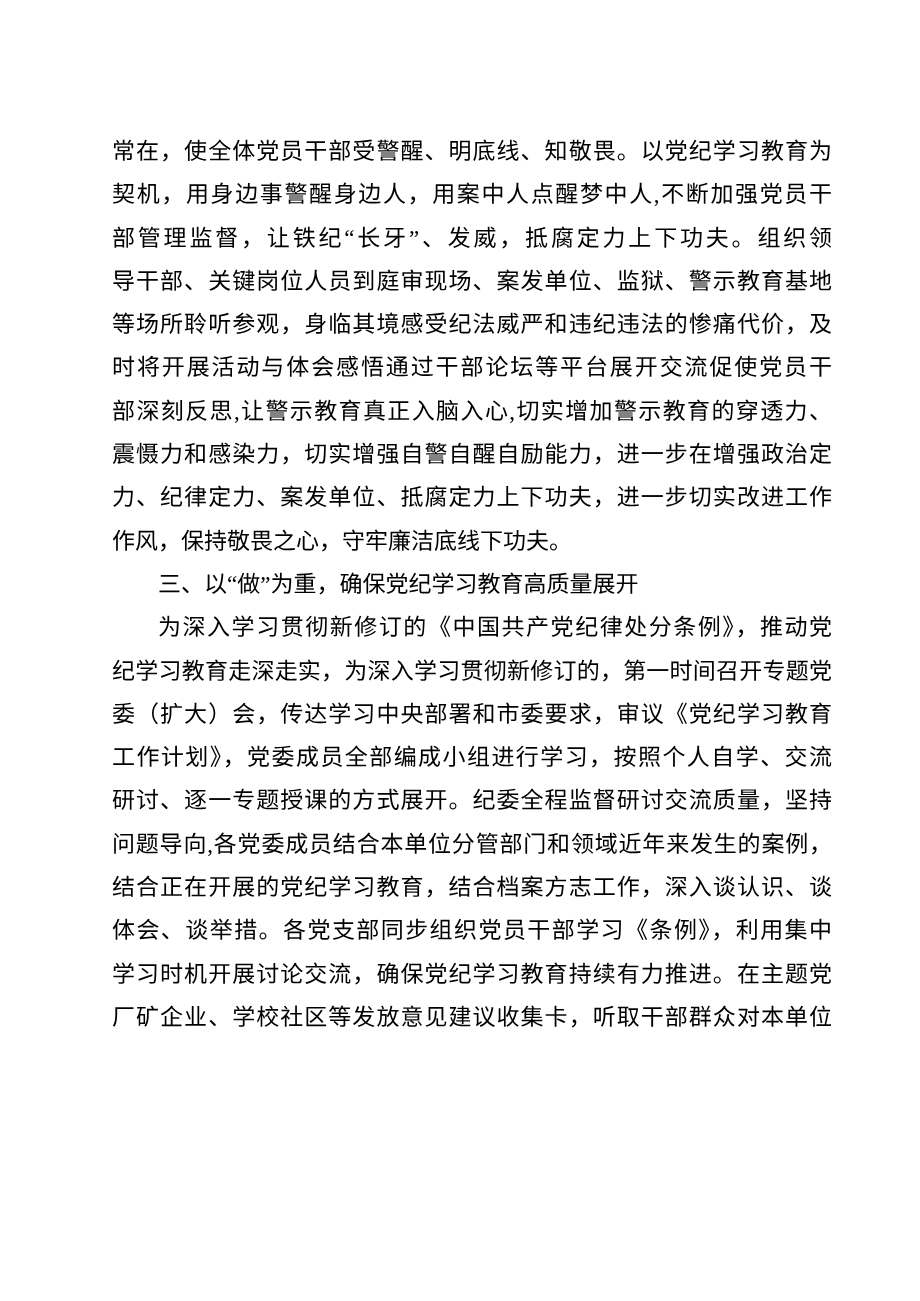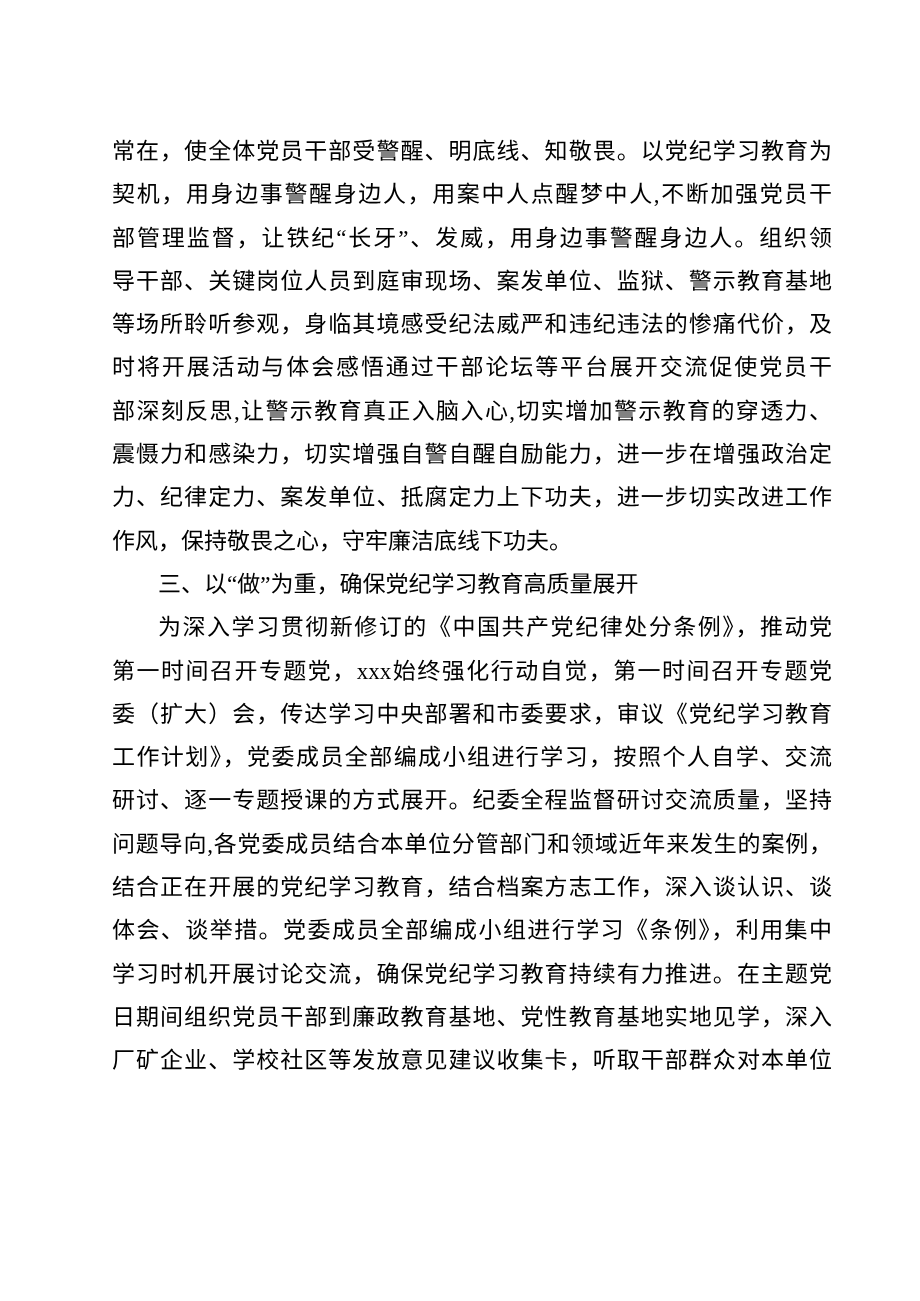--- a/index.html
+++ b/index.html
@@ -47,33 +47,32 @@
   .line.first {
     text-indent: 2em;
   }
 </style>
 </head>
 <body>
 
 <div class="page">
   <div class="line">常在，使全体党员干部受警醒、明底线、知敬畏。以党纪学习教育为</div>
   <div class="line">契机，用身边事警醒身边人，用案中人点醒梦中人,不断加强党员干</div>
-  <div class="line">部管理监督，让铁纪“长牙”、发威，用身边事警醒身边人。组织领</div>
+  <div class="line">部管理监督，让铁纪“长牙”、发威，抵腐定力上下功夫。组织领</div>
   <div class="line">导干部、关键岗位人员到庭审现场、案发单位、监狱、警示教育基地</div>
   <div class="line">等场所聆听参观，身临其境感受纪法威严和违纪违法的惨痛代价，及</div>
   <div class="line">时将开展活动与体会感悟通过干部论坛等平台展开交流促使党员干</div>
   <div class="line">部深刻反思,让警示教育真正入脑入心,切实增加警示教育的穿透力、</div>
   <div class="line">震慑力和感染力，切实增强自警自醒自励能力，进一步在增强政治定</div>
   <div class="line">力、纪律定力、案发单位、抵腐定力上下功夫，进一步切实改进工作</div>
   <div class="line end">作风，保持敬畏之心，守牢廉洁底线下功夫。</div>
   <div class="line heading">三、以“做”为重，确保党纪学习教育高质量展开</div>
   <div class="line first">为深入学习贯彻新修订的《中国共产党纪律处分条例》，推动党</div>
-  <div class="line">第一时间召开专题党，xxx始终强化行动自觉，第一时间召开专题党</div>
+  <div class="line">纪学习教育走深走实，为深入学习贯彻新修订的，第一时间召开专题党</div>
   <div class="line">委（扩大）会，传达学习中央部署和市委要求，审议《党纪学习教育</div>
   <div class="line">工作计划》，党委成员全部编成小组进行学习，按照个人自学、交流</div>
   <div class="line">研讨、逐一专题授课的方式展开。纪委全程监督研讨交流质量，坚持</div>
   <div class="line">问题导向,各党委成员结合本单位分管部门和领域近年来发生的案例，</div>
   <div class="line">结合正在开展的党纪学习教育，结合档案方志工作，深入谈认识、谈</div>
-  <div class="line">体会、谈举措。党委成员全部编成小组进行学习《条例》，利用集中</div>
+  <div class="line">体会、谈举措。各党支部同步组织党员干部学习《条例》，利用集中</div>
   <div class="line">学习时机开展讨论交流，确保党纪学习教育持续有力推进。在主题党</div>
-  <div class="line">日期间组织党员干部到廉政教育基地、党性教育基地实地见学，深入</div>
   <div class="line">厂矿企业、学校社区等发放意见建议收集卡，听取干部群众对本单位</div>
 </div>
 
 </body></html>

